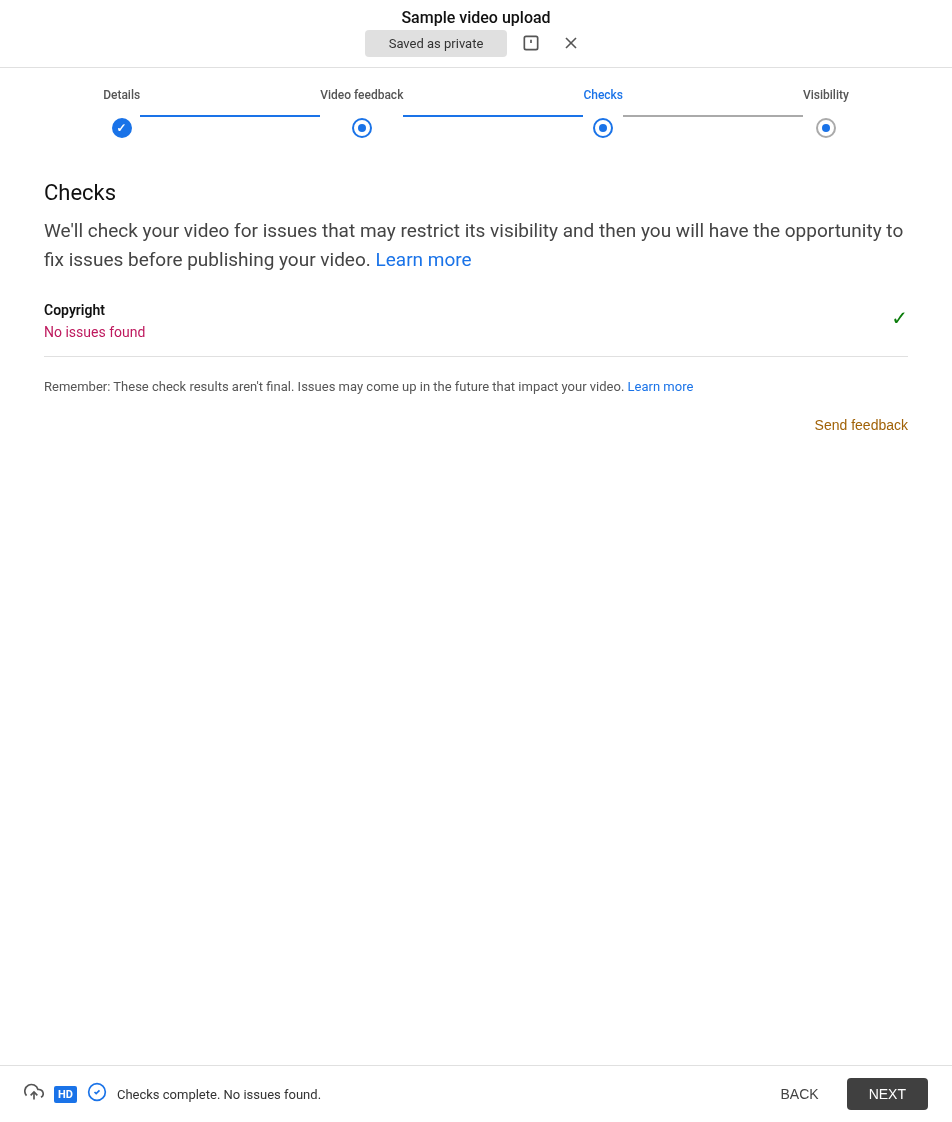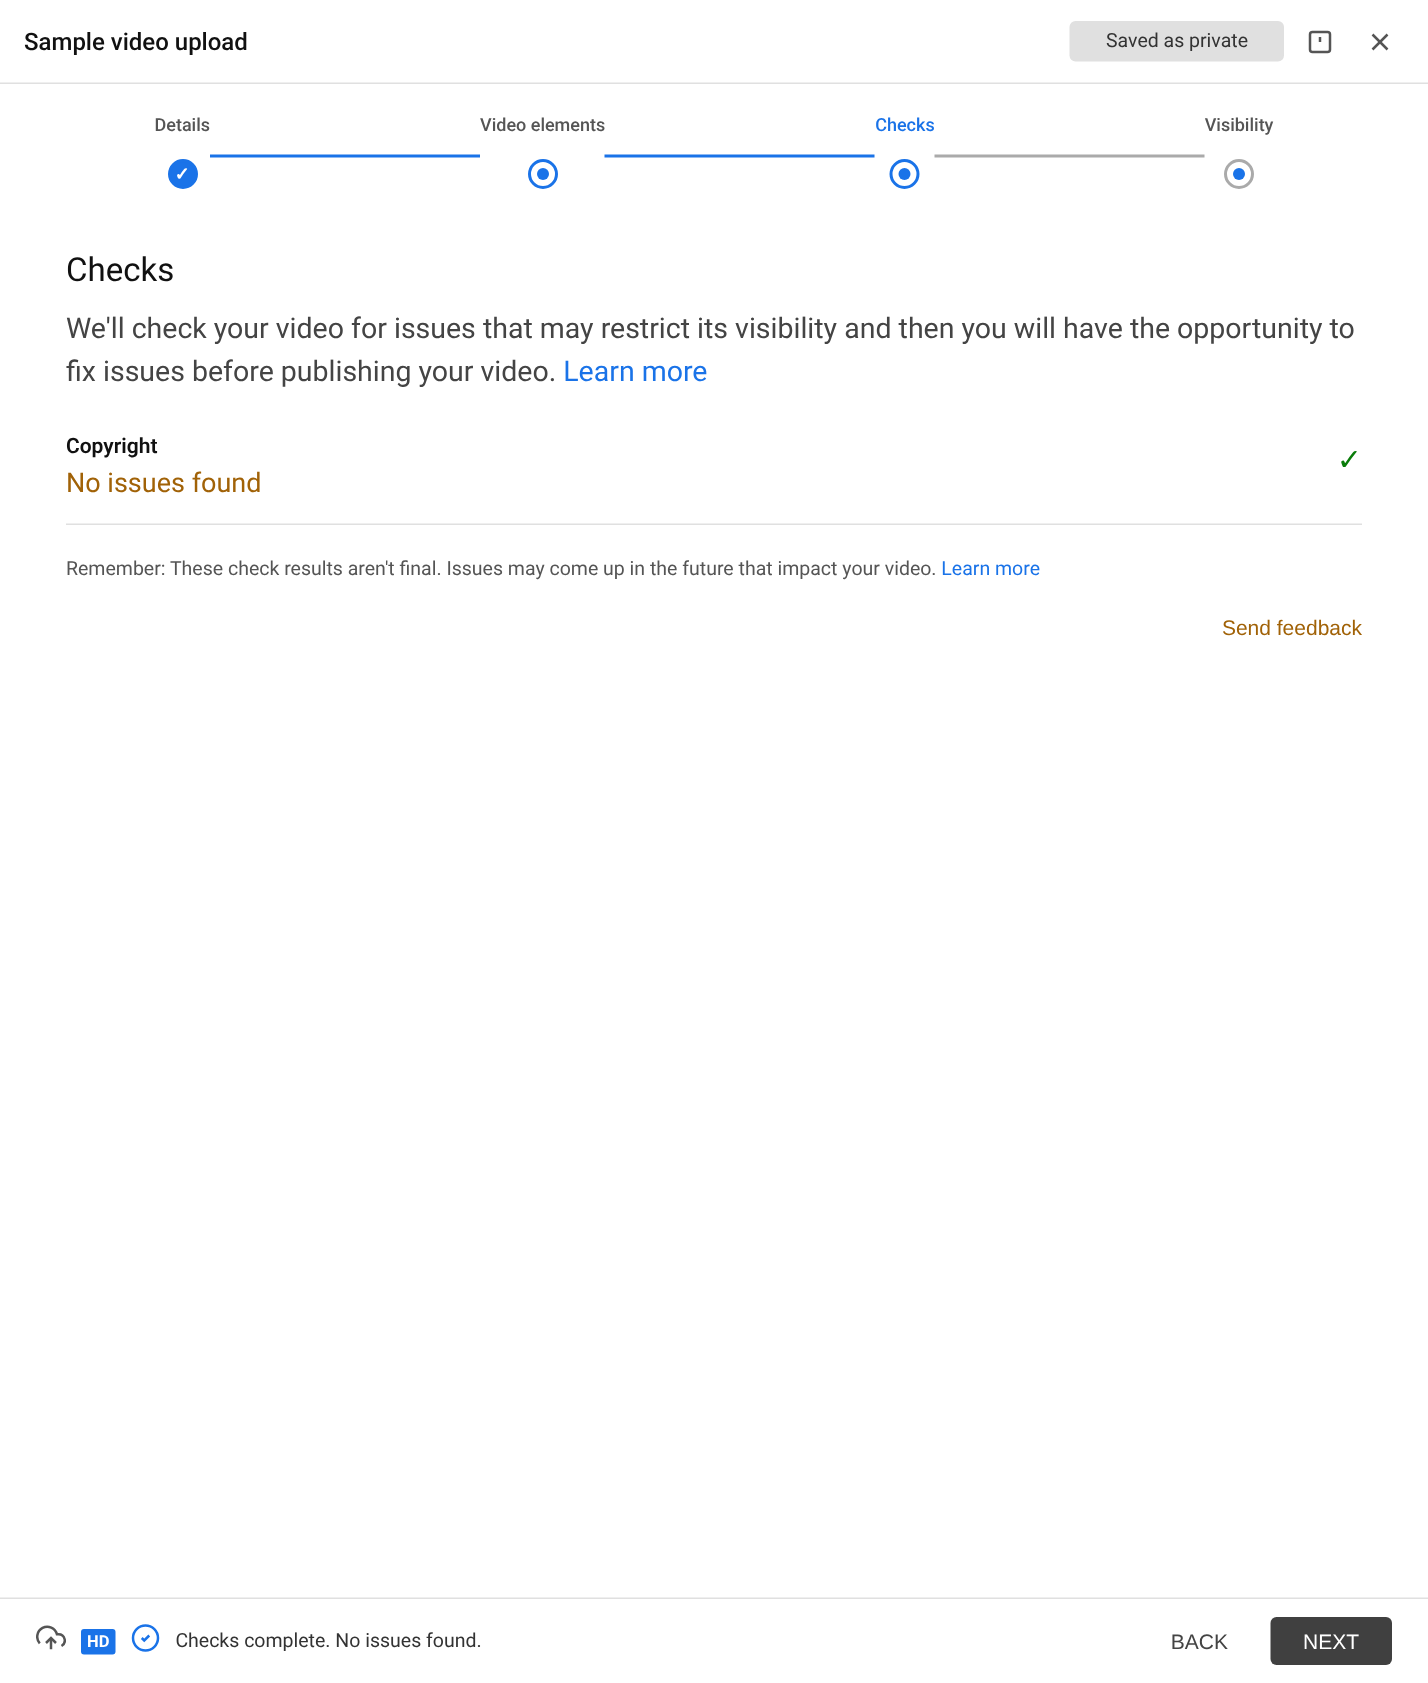--- a/index.html
+++ b/index.html
@@ -6,20 +6,21 @@
     body { font-family: 'Roboto', Arial, sans-serif; background: #fff; color: #222; font-size: 14px; height: 1122px; width: 952px; overflow: hidden; display: flex; flex-direction: column; }
 
     
     .header {
       display: flex;
       align-items: center;
       justify-content: space-between;
       padding: 8px 16px;
       border-bottom: 1px solid #e0e0e0;
       min-height: 56px;
+      flex-direction: column;
     }
     .header-title {
       font-size: 16px;
       font-weight: 500;
       color: #111;
     }
     .header-actions {
       display: flex;
       align-items: center;
       gap: 8px;
@@ -131,22 +132,22 @@
       margin-bottom: 16px;
     }
     .copyright-info {}
     .copyright-title {
       font-size: 14px;
       font-weight: 600;
       margin-bottom: 6px;
       color: #111;
     }
     .copyright-status {
-      font-size: 18px;
-      color: #a16207;
+      font-size: 14px;
+      color: #be185d;
     }
     .check-icon {
       color: #0a7c0a;
       font-size: 20px;
       margin-top: 4px;
     }
 
     .divider {
       border: none;
       border-top: 1px solid #e0e0e0;
@@ -273,21 +274,21 @@
   <div class="step">
     <div class="step-label">Details</div>
     <div class="step-circle completed">
       <span class="checkmark-icon">✓</span>
     </div>
   </div>
 
   <div class="step-connector completed"></div>
 
   <div class="step">
-    <div class="step-label">Video elements</div>
+    <div class="step-label">Video feedback</div>
     <div class="step-circle active">
       <div class="inner-dot"></div>
     </div>
   </div>
 
   <div class="step-connector completed"></div>
 
   <div class="step">
     <div class="step-label active">Checks</div>
     <div class="step-circle active">

